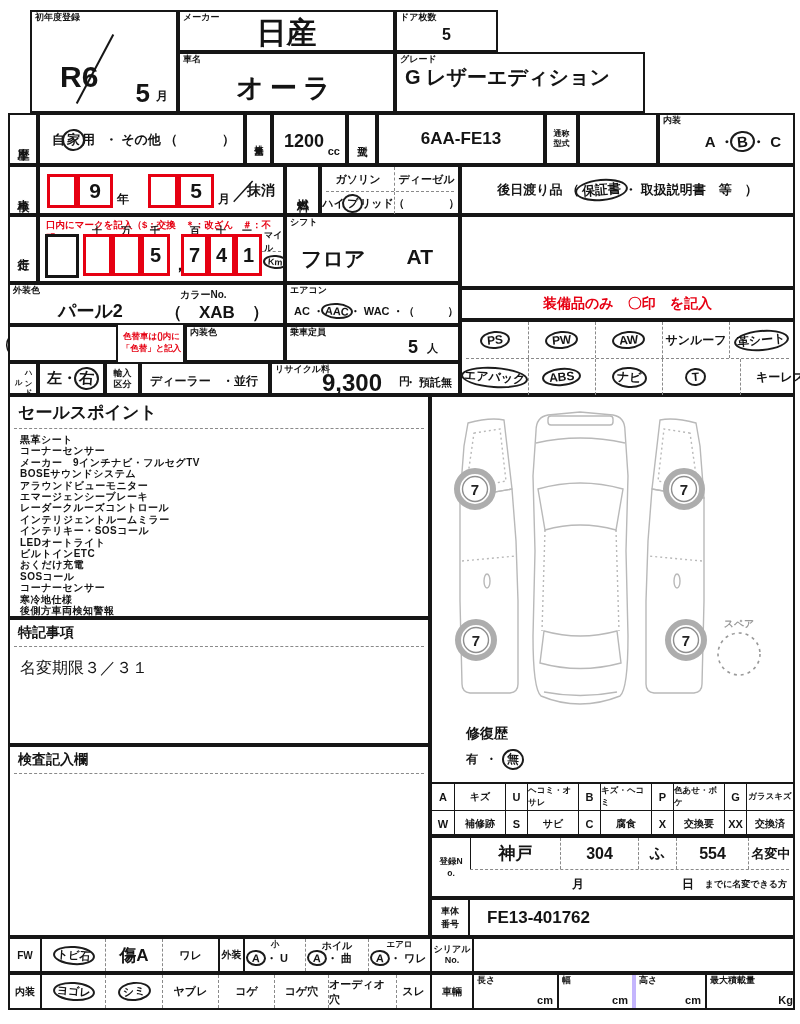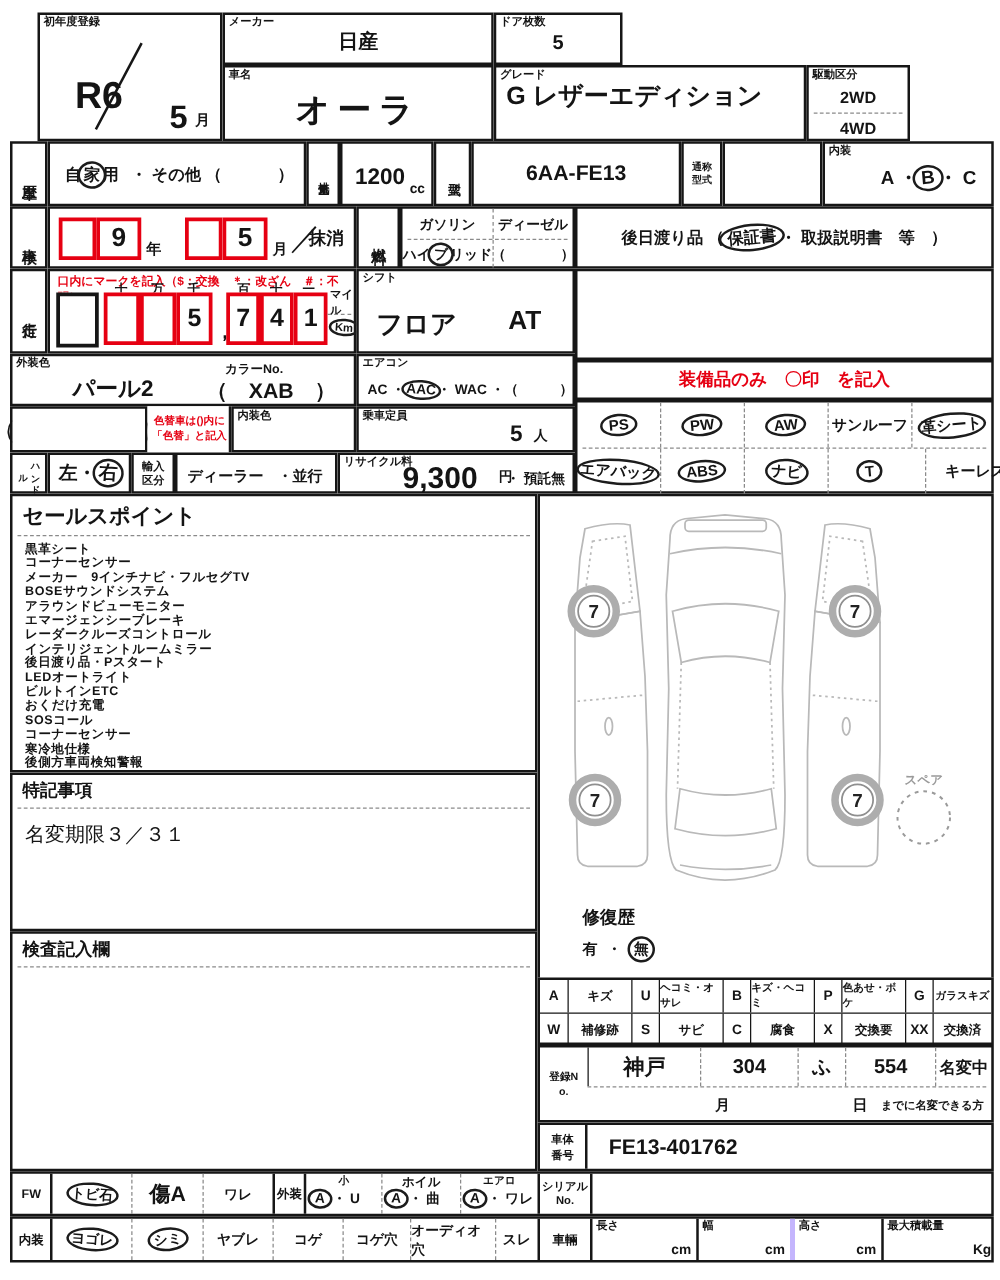--- a/index.html
+++ b/index.html
@@ -31,40 +31,34 @@
   <div class="cell" style="left:30px;top:10px;width:148px;height:103px">
     <i class="lbl">初年度登録</i>
     <div style="position:absolute;left:62px;top:18px;width:2px;height:78px;background:#161616;transform:rotate(28deg)"></div>
     <span style="position:absolute;left:28px;top:48px;font-size:30px">R6</span>
     <span style="position:absolute;right:26px;bottom:2px;font-size:26px">5</span>
     <span style="position:absolute;right:8px;bottom:6px;font-size:12px">月</span>
   </div>
 
   <div class="cell" style="left:178px;top:10px;width:217px;height:42px">
     <i class="lbl">メーカー</i>
-    <div class="ctr" style="position:absolute;inset:4px 0 0 0;font-size:16px">日産</div>
+    <div class="ctr" style="position:absolute;inset:4px 0 0 0;font-size:30px">日産</div>
   </div>
   <div class="cell" style="left:178px;top:52px;width:217px;height:61px">
     <i class="lbl">車名</i>
     <div class="ctr" style="position:absolute;inset:10px 0 0 0;font-size:27px;letter-spacing:6px">オーラ</div>
   </div>
 
   <div class="cell" style="left:395px;top:10px;width:103px;height:42px">
     <i class="lbl">ドア枚数</i>
     <div class="ctr" style="position:absolute;inset:8px 0 0 0;font-size:16px">5</div>
   </div>
   <div class="cell" style="left:395px;top:52px;width:250px;height:61px">
     <i class="lbl">グレード</i>
     <div style="position:absolute;left:8px;top:11px;width:225px;font-size:20px;line-height:24px">G レザーエディション</div>
-  </div>
-  <div class="cell" style="left:645px;top:52px;width:83px;height:61px">
-    <i class="lbl">駆動区分</i>
-    <div class="ctr" style="position:absolute;left:0;right:0;top:12px;height:22px;font-size:13px">2WD</div>
-    <div class="dashh" style="top:36px"></div>
-    <div class="ctr" style="position:absolute;left:0;right:0;top:37px;height:22px;font-size:13px">4WD</div>
   </div>
 
   <div class="cell ctr" style="left:8px;top:113px;width:30px;height:52px">
       <span class="vtxt">車歴</span>
     </div>
   <div class="cell" style="left:38px;top:113px;width:207px;height:52px">
     <div style="position:absolute;left:12px;top:16px;font-size:13px">
       <span>自</span><span class="c2">家</span><span>用</span>
       <span style="margin-left:6px">・ その他 （</span>
     </div>
@@ -253,21 +247,21 @@
     <div class="dashh" style="top:31px"></div>
     <div style="position:absolute;left:10px;top:37px">
       <span class="sp">黒革シート</span>
       <span class="sp">コーナーセンサー</span>
       <span class="sp">メーカー　9インチナビ・フルセグTV</span>
       <span class="sp">BOSEサウンドシステム</span>
       <span class="sp">アラウンドビューモニター</span>
       <span class="sp">エマージェンシーブレーキ</span>
       <span class="sp">レーダークルーズコントロール</span>
       <span class="sp">インテリジェントルームミラー</span>
-      <span class="sp">後日渡り品・Pスタート</span>
+      <span class="sp">インテリキー・SOSコール</span>
       <span class="sp">LEDオートライト</span>
       <span class="sp">ビルトインETC</span>
       <span class="sp">おくだけ充電</span>
       <span class="sp">SOSコール</span>
       <span class="sp">コーナーセンサー</span>
       <span class="sp">寒冷地仕様</span>
       <span class="sp">後側方車両検知警報</span>
     </div>
   </div>
 

